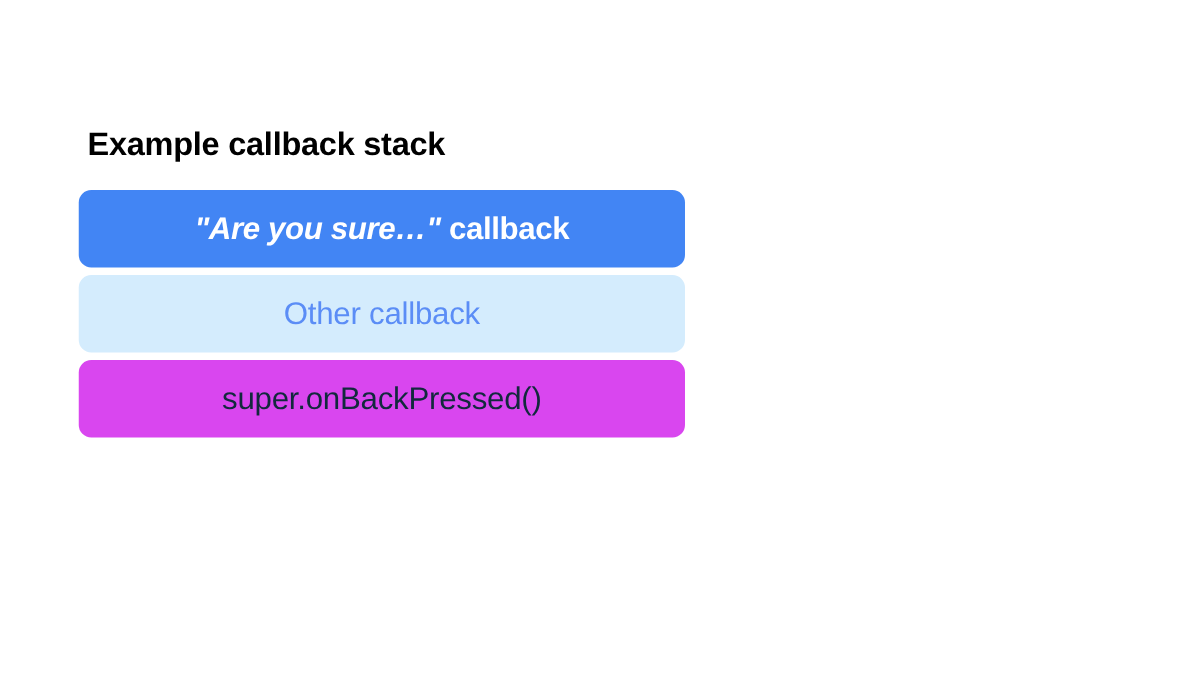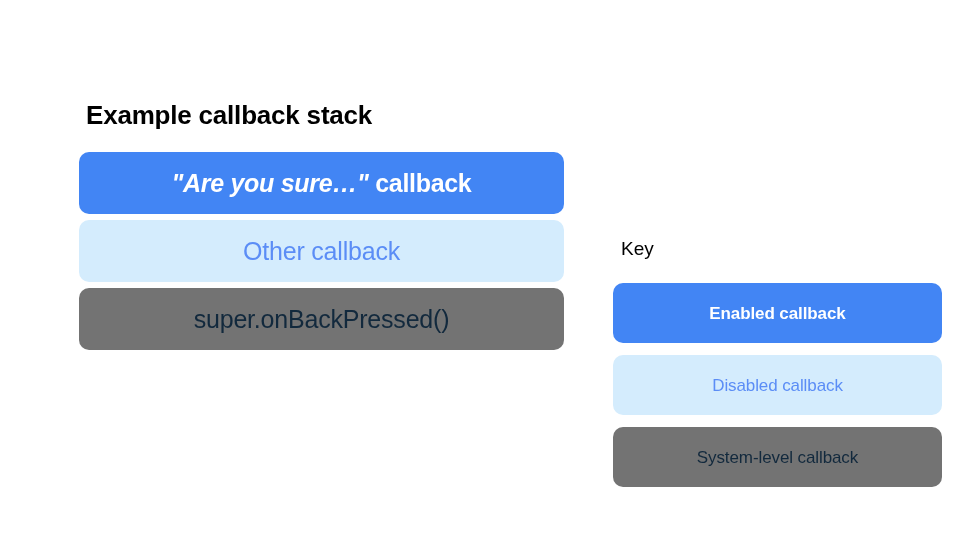--- a/index.html
+++ b/index.html
@@ -11,21 +11,20 @@
     height: 540px;
     background: #ffffff;
     font-family: "Liberation Sans", sans-serif;
     overflow: hidden;
     position: relative;
   }
 
   .slide {
     position: absolute;
     inset: 0;
-    margin-left: 16px;
   }
 
   
   .stack-col {
     position: absolute;
     left: 63px;
     top: 100px;
     width: 485px;
   }
 
@@ -75,21 +74,21 @@
     background: #D4ECFD;
     color: #5B8DF6;
   }
   .v-disabled .bar-label {
     font-weight: normal;
     font-size: 25px;
     letter-spacing: -0.2px;
   }
 
   .v-system {
-    background: #737373;
+    background: #d946ef;
     color: #12293D;
   }
   .v-system .bar-label {
     font-weight: normal;
     font-size: 25px;
     letter-spacing: -0.2px;
   }
 
   .quote-italic {
     font-style: italic;
@@ -159,33 +158,14 @@
 
 
 
       <div class="bar v-system">
         <span class="bar-label">super.onBackPressed()</span>
       </div>
 
     </div>
   </section>
 
-  <section class="key-col">
-    <h2 class="key-title">Key</h2>
-
-    <div class="key-list">
-
-      <div class="key-bar v-enabled">
-        <span class="bar-label">Enabled callback</span>
-      </div>
-
-      <div class="key-bar v-disabled">
-        <span class="bar-label">Disabled callback</span>
-      </div>
-
-      <div class="key-bar v-system">
-        <span class="bar-label">System-level callback</span>
-      </div>
-
-    </div>
-  </section>
 
 </div>
 
 </body></html>

